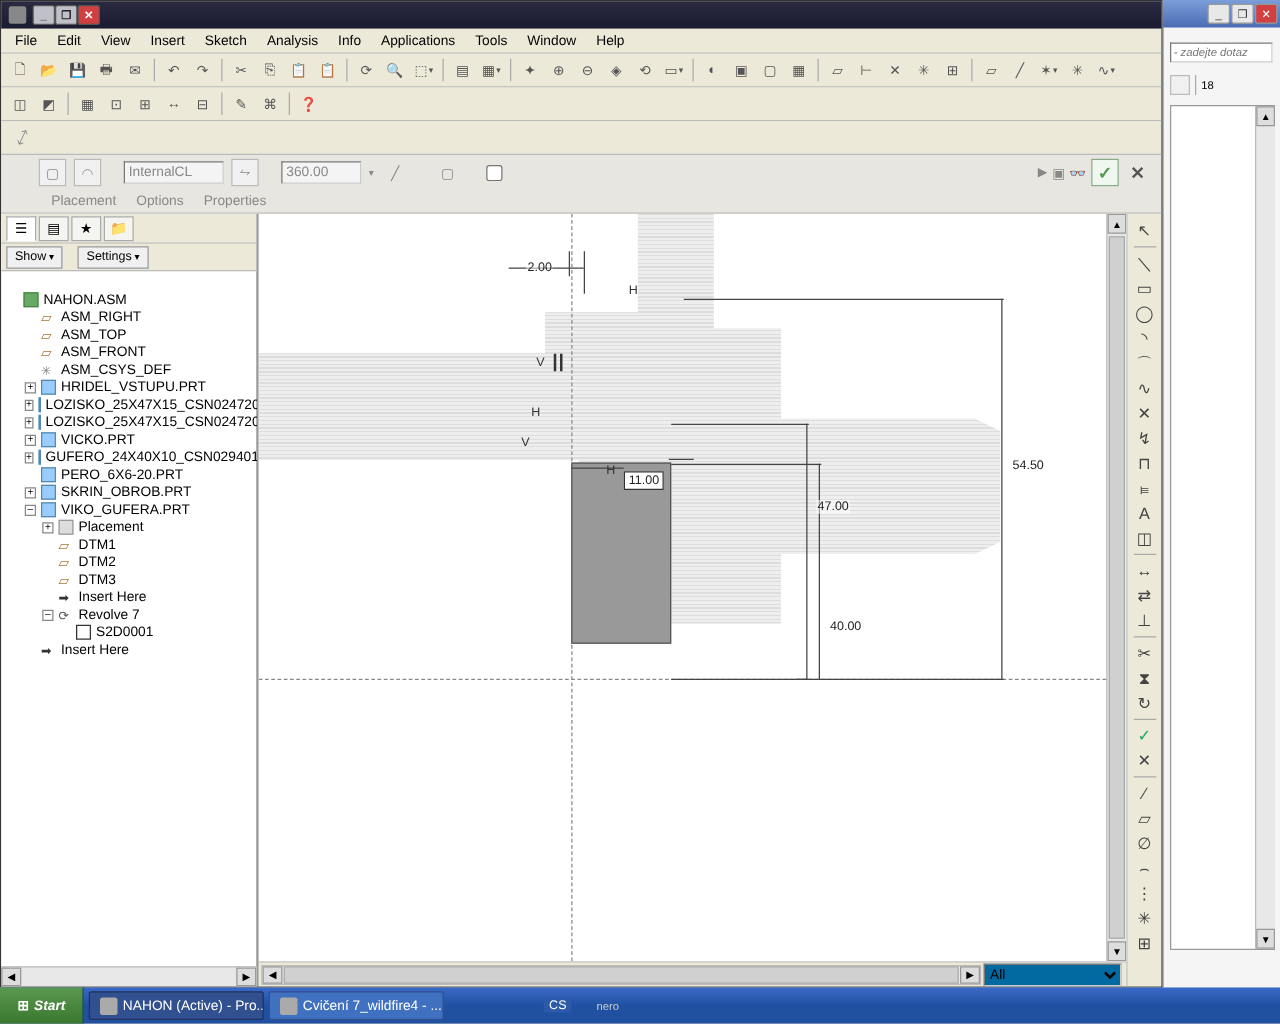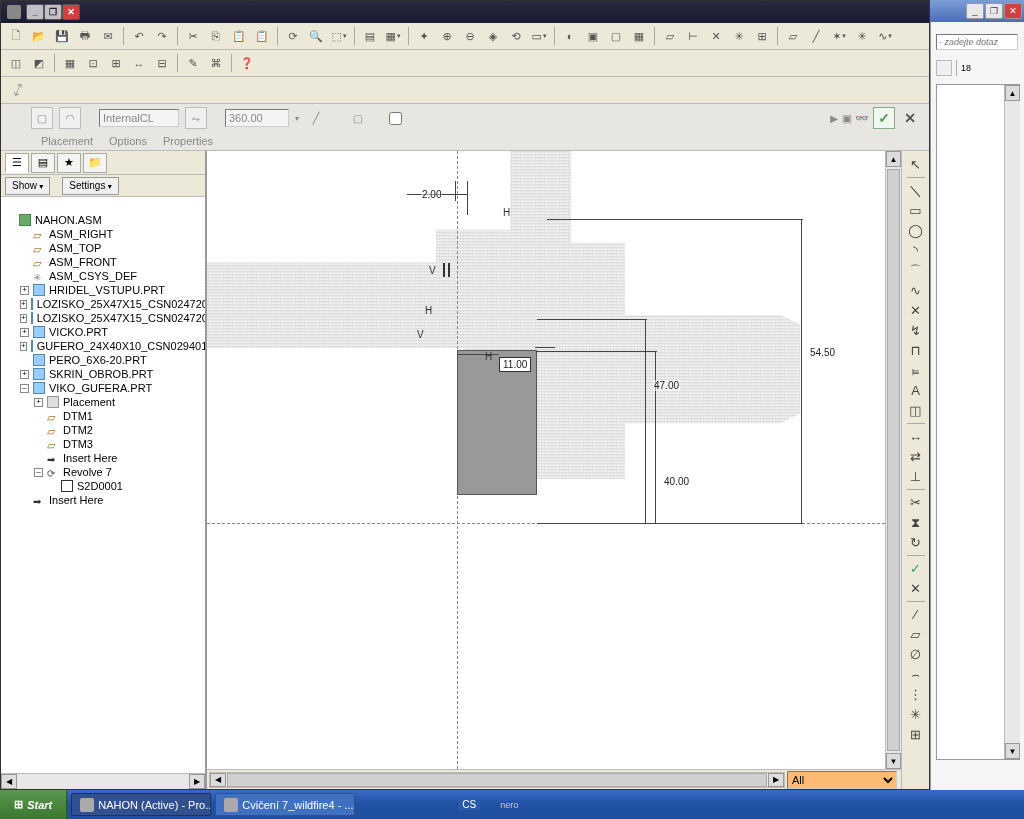--- a/index.html
+++ b/index.html
@@ -84,21 +84,21 @@
 
 .graphics-wrap { flex: 1; display: flex; flex-direction: column; position: relative; }
 .graphics { flex: 1; position: relative; background: #fff; overflow: hidden; }
 .graphics .sb-v { position: absolute; right: 0; top: 0; bottom: 0; width: 16px; background: #e8e8e8; border-left: 1px solid #bbb; }
 .graphics .sb-v .thumb { position: absolute; top: 18px; bottom: 18px; left: 1px; right: 1px; background: #d0d0d0; border: 1px solid #aaa; }
 .graphics .sb-v .arrow { position: absolute; left:0; right:0; height:16px; border:1px solid #999; background:#ddd; display:flex;align-items:center;justify-content:center;font-size:8px;}
 .graphics-bottom { height: 20px; background: #ece9d8; border-top: 1px solid #bbb; display: flex; align-items: center; }
 .graphics-bottom .sb-h { flex: 1; height: 16px; background: #e8e8e8; margin: 0 2px; display: flex; border:1px solid #bbb;}
 .graphics-bottom .sb-h .arrow { width: 16px; border: 1px solid #999; background:#ddd; display:flex;align-items:center;justify-content:center;font-size:8px;}
 .graphics-bottom .sb-h .thumb { flex:1; background:#d0d0d0; border:1px solid #aaa; margin:0 1px; }
-.graphics-bottom select { width: 110px; height: 18px; margin-right: 4px; border: 1px inset #ccc; background: #fdba74; font-size: 11px; }
+.graphics-bottom select { width: 110px; height: 18px; margin-right: 4px; border: 1px inset #ccc; background: #0369a1; font-size: 11px; }
 
 
 .hatched { position: absolute; background-color: #ccc;
   background-image: repeating-linear-gradient(45deg, #aaa 0, #aaa 1px, transparent 1px, transparent 4px);
 }
 .shape-body { left: 218px; top: 237px; width: 674px; height: 328px; background:#ececec;
   clip-path: polygon(
     0% 34%, 34% 34%, 34% 24%, 45% 24%, 45% 0%, 54% 0%, 54% 28%, 62% 28%, 62% 50%, 85% 50%, 88% 53%, 88% 80%, 85% 83%, 62% 83%, 62% 100%, 45% 100%, 45% 68%, 38% 68%, 38% 60%, 0% 60%);
   background-image: repeating-linear-gradient(0deg, #ddd 0, #ddd 1px, #eee 1px, #eee 3px);
 }
@@ -167,20 +167,33 @@
 
   <div class="titlebar">
     <div class="icon"></div>
     <div class="controls">
       <div class="wc-btn">_</div>
       <div class="wc-btn">❐</div>
       <div class="wc-btn wc-close">✕</div>
     </div>
   </div>
 
+  <div class="menubar">
+    <span>File</span>
+    <span>Edit</span>
+    <span>View</span>
+    <span>Insert</span>
+    <span>Sketch</span>
+    <span>Analysis</span>
+    <span>Info</span>
+    <span>Applications</span>
+    <span>Tools</span>
+    <span>Window</span>
+    <span>Help</span>
+  </div>
 
   <div class="toolbar-row">
     <div class="tbtn">🗋</div>
     <div class="tbtn">📂</div>
     <div class="tbtn">💾</div>
     <div class="tbtn">🖶</div>
     <div class="tbtn">✉</div>
     <div class="tsep"></div>
     <div class="tbtn">↶</div>
     <div class="tbtn">↷</div>
@@ -552,15 +565,15 @@
       <span>Start</span>
     </div>
   <div class="task active">
       <div class="tic"></div>
       <span>NAHON (Active) - Pro...</span>
     </div>
   <div class="task">
       <div class="tic"></div>
       <span>Cvičení 7_wildfire4 - ...</span>
     </div>
-  <span class="lang" style="margin-left:103px">CS</span>
+  <span class="lang" style="margin-left:80px">CS</span>
   <span class="nero">nero</span>
 </div>
 
 </body></html>

